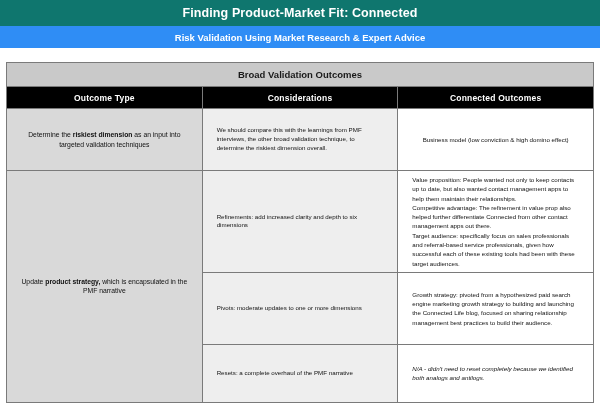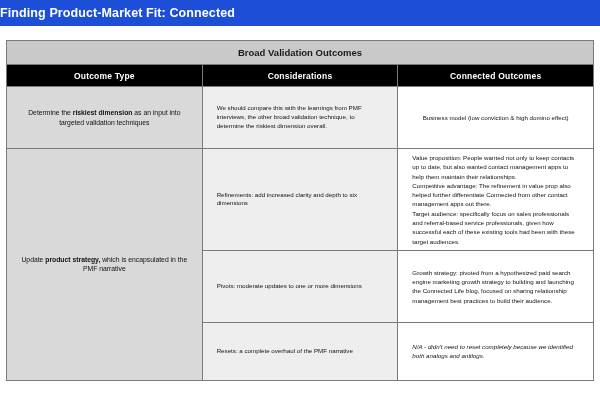--- a/index.html
+++ b/index.html
@@ -14,24 +14,25 @@
     overflow: hidden;
   }
   .page {
     width: 600px;
     height: 420px;
     position: relative;
     box-sizing: border-box;
   }
   .title-bar {
     height: 26px;
-    background: #1d4ed8;
+    background: #0f766e;
     color: #ffffff;
     display: flex;
     align-items: center;
+    justify-content: center;
     font-size: 12.5px;
     font-weight: bold;
     letter-spacing: 0.1px;
   }
   .subtitle-bar {
     height: 22px;
     background: #2f8df5;
     color: #ffffff;
     display: flex;
     align-items: center;
@@ -105,20 +106,23 @@
 </style>
 </head>
 <body>
 
 <div class="page">
 
   <div class="title-bar">
     <span>Finding Product-Market Fit: Connected</span>
   </div>
 
+  <div class="subtitle-bar">
+    <span>Risk Validation Using Market Research &amp; Expert Advice</span>
+  </div>
 
   <div class="spacer"></div>
 
   <table class="matrix">
     <tbody>
       <tr>
         <td class="band-header" colspan="3">Broad Validation Outcomes</td>
       </tr>
       <tr>
         <td class="col-header" style="width:130px">Outcome Type</td>

